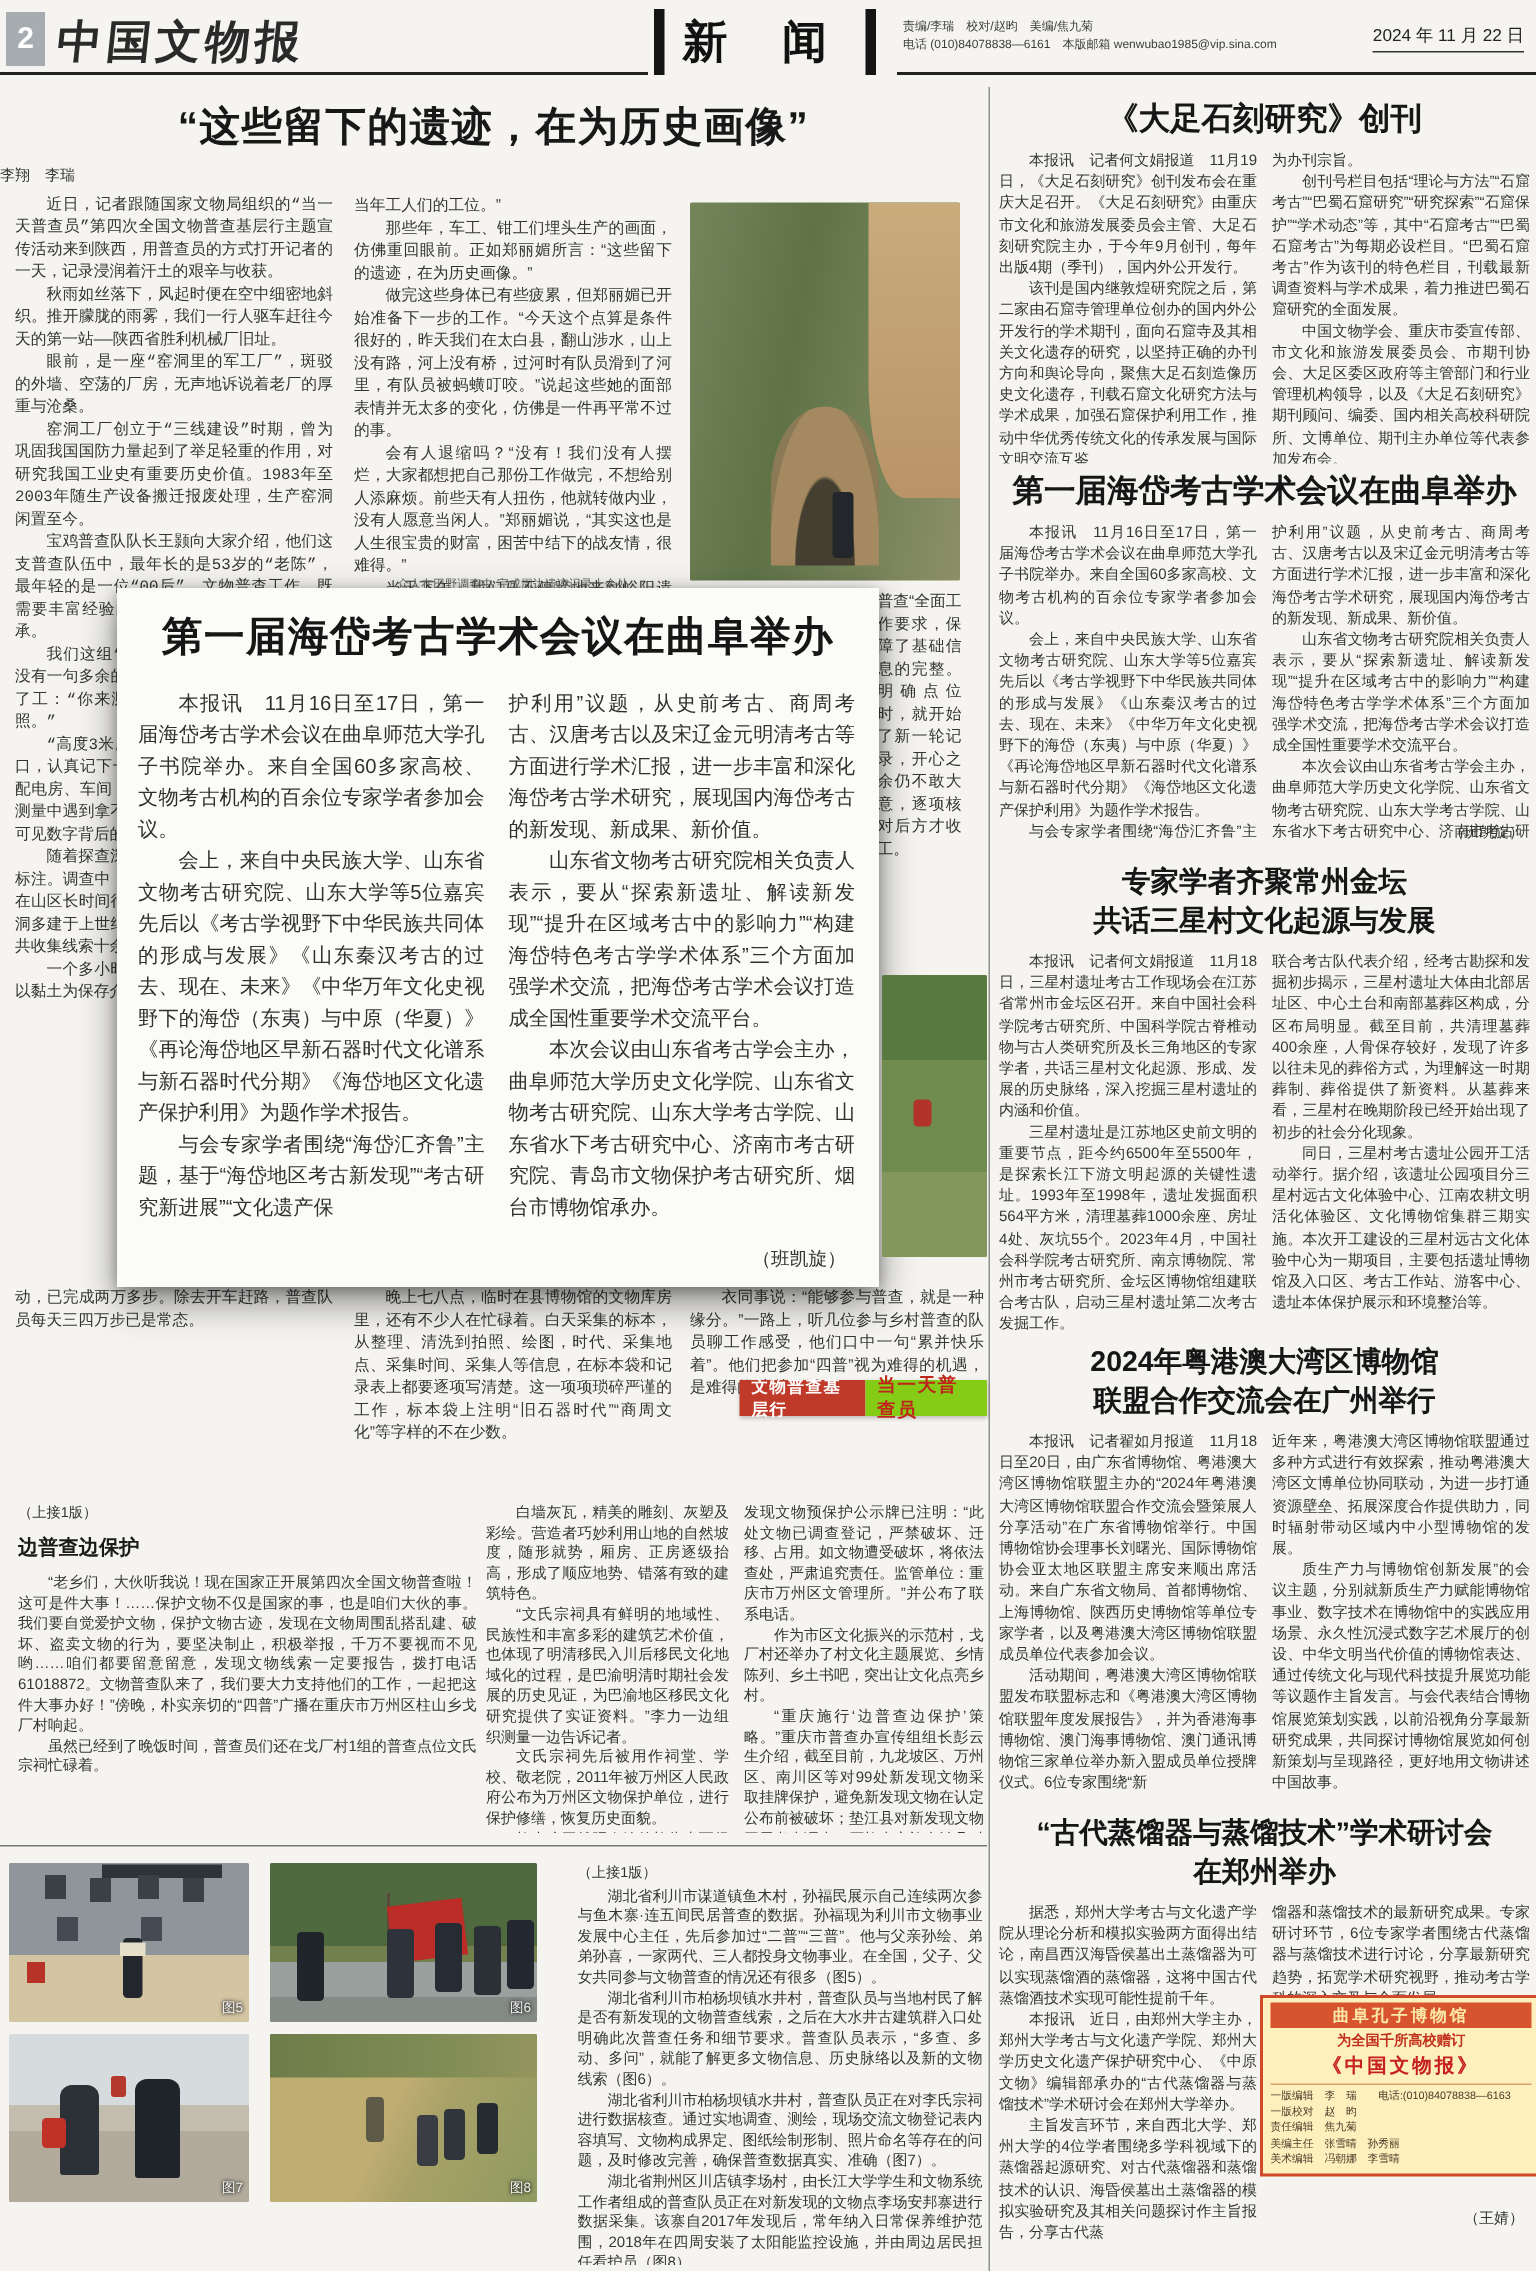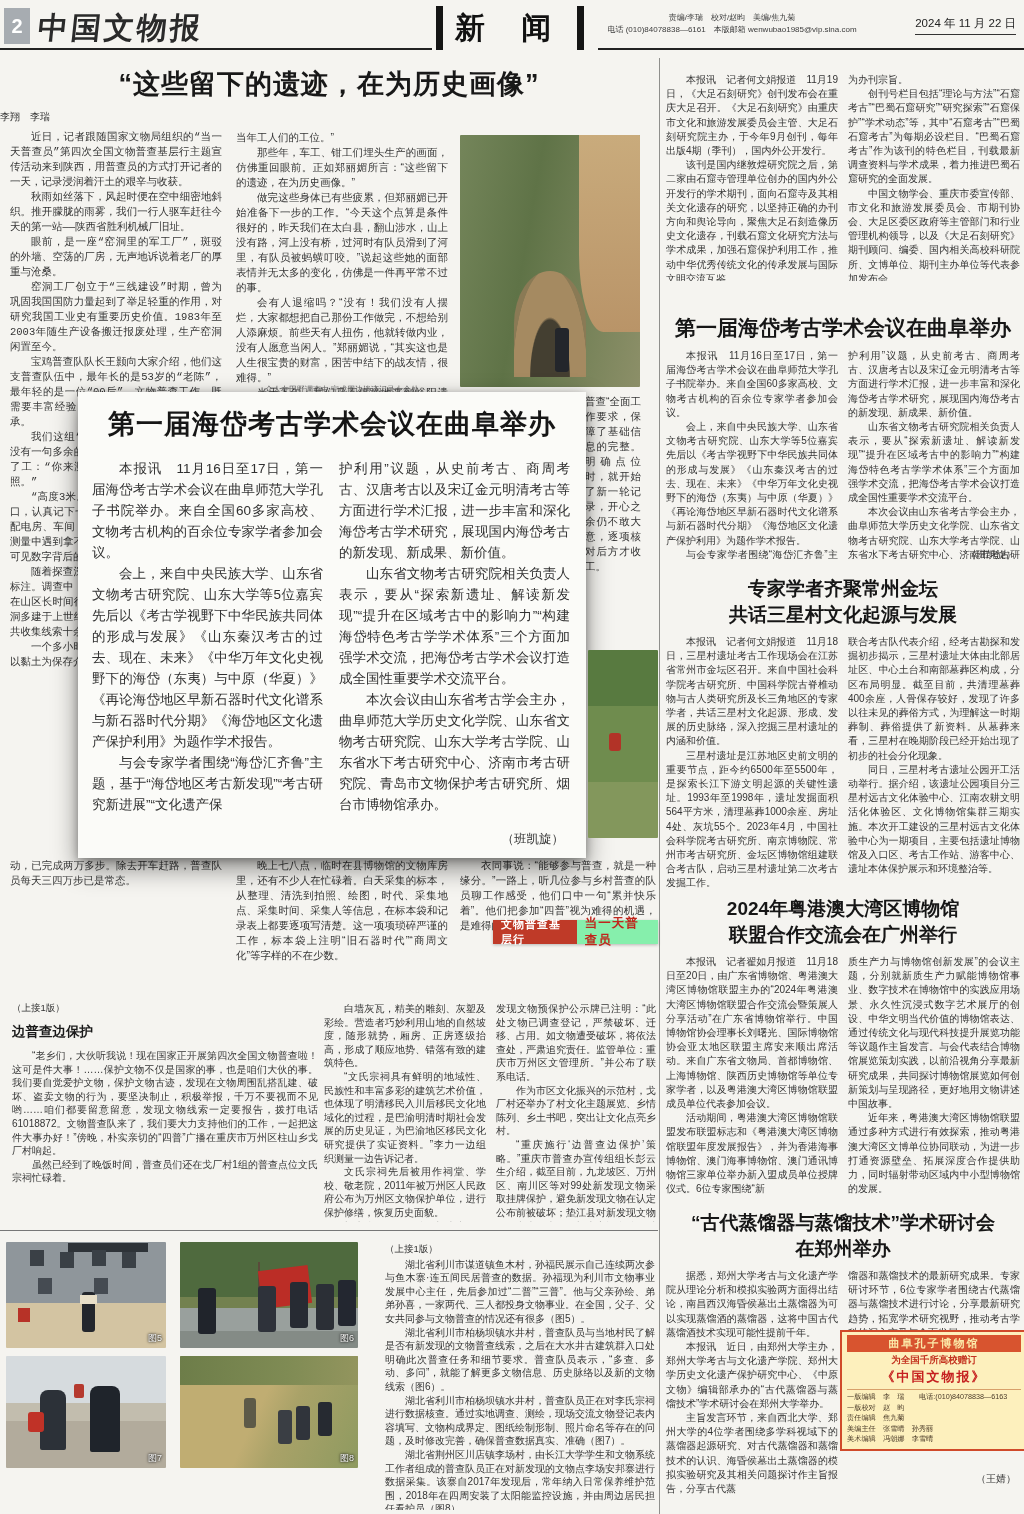--- a/index.html
+++ b/index.html
@@ -12,21 +12,21 @@
   .hdr{position:absolute;left:0;top:0;width:1024px;height:56px;}
   .pgnum{position:absolute;left:4px;top:8px;width:26px;height:36px;background:#a7acb1;color:#fff;
          font-size:20px;font-weight:700;display:flex;align-items:center;justify-content:center;}
   .masthead{position:absolute;left:38px;top:8px;font-size:30px;font-weight:900;color:#2a2a2a;
             letter-spacing:3px;transform:skewX(-6deg);}
   .hrule-l{position:absolute;left:0;top:48px;width:432px;height:2px;background:#222;}
   .hrule-r{position:absolute;left:598px;top:48px;width:426px;height:2px;background:#222;}
   .secbox{position:absolute;left:436px;top:4px;height:48px;display:flex;align-items:center;background:#f5f4f0;z-index:2;}
   .secbar{width:7px;height:44px;background:#151515;}
   .sectxt{font-size:30px;font-weight:900;letter-spacing:14px;padding:0 12px;color:#111;}
-  .staff{position:absolute;left:602px;top:12px;font-size:8px;line-height:12px;color:#3c3c3c;width:260px;text-align:center;}
+  .staff{position:absolute;left:602px;top:12px;font-size:8px;line-height:12px;color:#3c3c3c;width:260px;}
   .isdate{position:absolute;right:8px;top:16px;font-size:11.5px;color:#222;border-bottom:1px solid #333;padding-bottom:3px;}
 
   
   .vdiv{position:absolute;left:659px;top:58px;width:1px;height:1456px;background:#8f8f8c;}
 
   
   .lead{position:absolute;left:0;top:58px;width:658px;height:940px;}
   .lead-hl{position:absolute;left:0;top:8px;width:100%;text-align:center;font-size:27px;font-weight:800;
            letter-spacing:1px;color:#181818;margin:0;}
   .lead-by{position:absolute;left:0;top:52px;width:100%;text-align:left;font-size:10px;color:#333;}
@@ -34,21 +34,21 @@
   .lead-c1{position:absolute;left:10px;top:72px;width:212px;height:726px;overflow:hidden;font-family:Liberation Mono, monospace;}
   .lead-c2{position:absolute;left:236px;top:72px;width:212px;height:726px;overflow:hidden;}
   .lead-note{position:absolute;left:236px;top:326px;width:212px;font-size:8px;color:#666;text-align:center;z-index:1;}
   .strip-r{position:absolute;left:585px;top:336px;width:56px;height:252px;overflow:hidden;z-index:1;}
   .band{position:absolute;overflow:hidden;}
   .band-1{left:10px;top:800px;width:212px;height:70px;}
   .band-2{left:236px;top:800px;width:212px;height:136px;}
   .band-3{left:460px;top:800px;width:196px;height:92px;}
   .badge{position:absolute;left:493px;top:862px;height:24px;display:flex;z-index:7;box-shadow:0 1px 3px rgba(0,0,0,.25);font-family:Liberation Mono, monospace;}
   .badge-red{background:#bf3a28;color:#fff;font-size:11px;font-weight:700;display:flex;align-items:center;padding:0 8px;letter-spacing:1px;}
-  .badge-yellow{background:#86efac;color:#c0251c;font-size:12.5px;font-weight:900;display:flex;align-items:center;padding:0 8px;letter-spacing:1px;}
+  .badge-yellow{background:#84cc16;color:#c0251c;font-size:12.5px;font-weight:900;display:flex;align-items:center;padding:0 8px;letter-spacing:1px;}
 
   
   .photo{position:absolute;overflow:hidden;border-radius:1px;}
   .plabel{position:absolute;right:4px;bottom:3px;font-size:9px;color:#f4f4f2;text-shadow:0 0 2px #222,0 0 3px #222;z-index:3;}
   #photo-main{left:460px;top:77px;width:180px;height:252px;
       background:linear-gradient(100deg,#74855a 0%,#5f7347 38%,#6d7d52 58%,#8c8f68 100%);}
   .mp-cliff{position:absolute;right:0;top:0;width:34%;height:78%;background:linear-gradient(#c9ab7c,#b99468);border-radius:0 0 0 40%;}
   .mp-arch{position:absolute;left:30%;bottom:4%;width:40%;height:42%;border-radius:50% 50% 0 0;
       background:radial-gradient(ellipse at 50% 100%,#443f31 0 38%,#a58a61 40% 72%,#8a7a55 73% 100%);}
   .mp-fig{position:absolute;left:53%;bottom:6%;width:14px;height:44px;background:#23262b;border-radius:3px;}
@@ -209,20 +209,21 @@
           <p>山东省文物考古研究院相关负责人表示，要从“探索新遗址、解读新发现”“提升在区域考古中的影响力”“构建海岱特色考古学学术体系”三个方面加强学术交流，把海岱考古学术会议打造成全国性重要学术交流平台。</p>
           <p>本次会议由山东省考古学会主办，曲阜师范大学历史文化学院、山东省文物考古研究院、山东大学考古学院、山东省水下考古研究中心、济南市考古研究院、青岛市文物保护考古研究所、烟台市博物馆承办。</p>
         </div>
     </div>
     <div class="ov-by">（班凯旋）</div>
   </section>
 
   <aside class="rcol">
 
     <article class="rc-a" style="top:8px;">
+      <h3 class="rc-hl one">《大足石刻研究》创刊</h3>
       <div class="rc-body">
         <div class="rc-c rb" style="height:208px;">
             <p>本报讯　记者何文娟报道　11月19日，《大足石刻研究》创刊发布会在重庆大足召开。《大足石刻研究》由重庆市文化和旅游发展委员会主管、大足石刻研究院主办，于今年9月创刊，每年出版4期（季刊），国内外公开发行。</p>
             <p>该刊是国内继敦煌研究院之后，第二家由石窟寺管理单位创办的国内外公开发行的学术期刊，面向石窟寺及其相关文化遗存的研究，以坚持正确的办刊方向和舆论导向，聚焦大足石刻造像历史文化遗存，刊载石窟文化研究方法与学术成果，加强石窟保护利用工作，推动中华优秀传统文化的传承发展与国际文明交流互鉴</p>
           </div>
         <div class="rc-c rb cont" style="height:208px;">
             <p>为办刊宗旨。</p>
             <p>创刊号栏目包括“理论与方法”“石窟考古”“巴蜀石窟研究”“研究探索”“石窟保护”“学术动态”等，其中“石窟考古”“巴蜀石窟考古”为每期必设栏目。“巴蜀石窟考古”作为该刊的特色栏目，刊载最新调查资料与学术成果，着力推进巴蜀石窟研究的全面发展。</p>
             <p>中国文物学会、重庆市委宣传部、市文化和旅游发展委员会、市期刊协会、大足区委区政府等主管部门和行业管理机构领导，以及《大足石刻研究》期刊顾问、编委、国内相关高校科研院所、文博单位、期刊主办单位等代表参加发布会。</p>
           </div>
@@ -264,22 +265,22 @@
 
     <article class="rc-a" style="top:838px;">
       <h3 class="rc-hl two">2024年粤港澳大湾区博物馆
 联盟合作交流会在广州举行</h3>
       <div class="rc-body">
         <div class="rc-c rb" style="height:252px;">
             <p>本报讯　记者翟如月报道　11月18日至20日，由广东省博物馆、粤港澳大湾区博物馆联盟主办的“2024年粤港澳大湾区博物馆联盟合作交流会暨策展人分享活动”在广东省博物馆举行。中国博物馆协会理事长刘曙光、国际博物馆协会亚太地区联盟主席安来顺出席活动。来自广东省文物局、首都博物馆、上海博物馆、陕西历史博物馆等单位专家学者，以及粤港澳大湾区博物馆联盟成员单位代表参加会议。</p>
             <p>活动期间，粤港澳大湾区博物馆联盟发布联盟标志和《粤港澳大湾区博物馆联盟年度发展报告》，并为香港海事博物馆、澳门海事博物馆、澳门通讯博物馆三家单位举办新入盟成员单位授牌仪式。6位专家围绕“新</p>
           </div>
         <div class="rc-c rb cont" style="height:252px;">
+            <p>近年来，粤港澳大湾区博物馆联盟通过多种方式进行有效探索，推动粤港澳大湾区文博单位协同联动，为进一步打通资源壁垒、拓展深度合作提供助力，同时辐射带动区域内中小型博物馆的发展。</p>
             <p>质生产力与博物馆创新发展”的会议主题，分别就新质生产力赋能博物馆事业、数字技术在博物馆中的实践应用场景、永久性沉浸式数字艺术展厅的创设、中华文明当代价值的博物馆表达、通过传统文化与现代科技提升展览功能等议题作主旨发言。与会代表结合博物馆展览策划实践，以前沿视角分享最新研究成果，共同探讨博物馆展览如何创新策划与呈现路径，更好地用文物讲述中国故事。</p>
-            <p>近年来，粤港澳大湾区博物馆联盟通过多种方式进行有效探索，推动粤港澳大湾区文博单位协同联动，为进一步打通资源壁垒、拓展深度合作提供助力，同时辐射带动区域内中小型博物馆的发展。</p>
           </div>
       </div>
     </article>
 
     <article class="rc-a" style="top:1152px;">
       <h3 class="rc-hl two">“古代蒸馏器与蒸馏技术”学术研讨会
 在郑州举办</h3>
       <div class="rc-body">
         <div class="rc-c rb" style="height:296px;">
             <p>据悉，郑州大学考古与文化遗产学院从理论分析和模拟实验两方面得出结论，南昌西汉海昏侯墓出土蒸馏器为可以实现蒸馏酒的蒸馏器，这将中国古代蒸馏酒技术实现可能性提前千年。</p>

